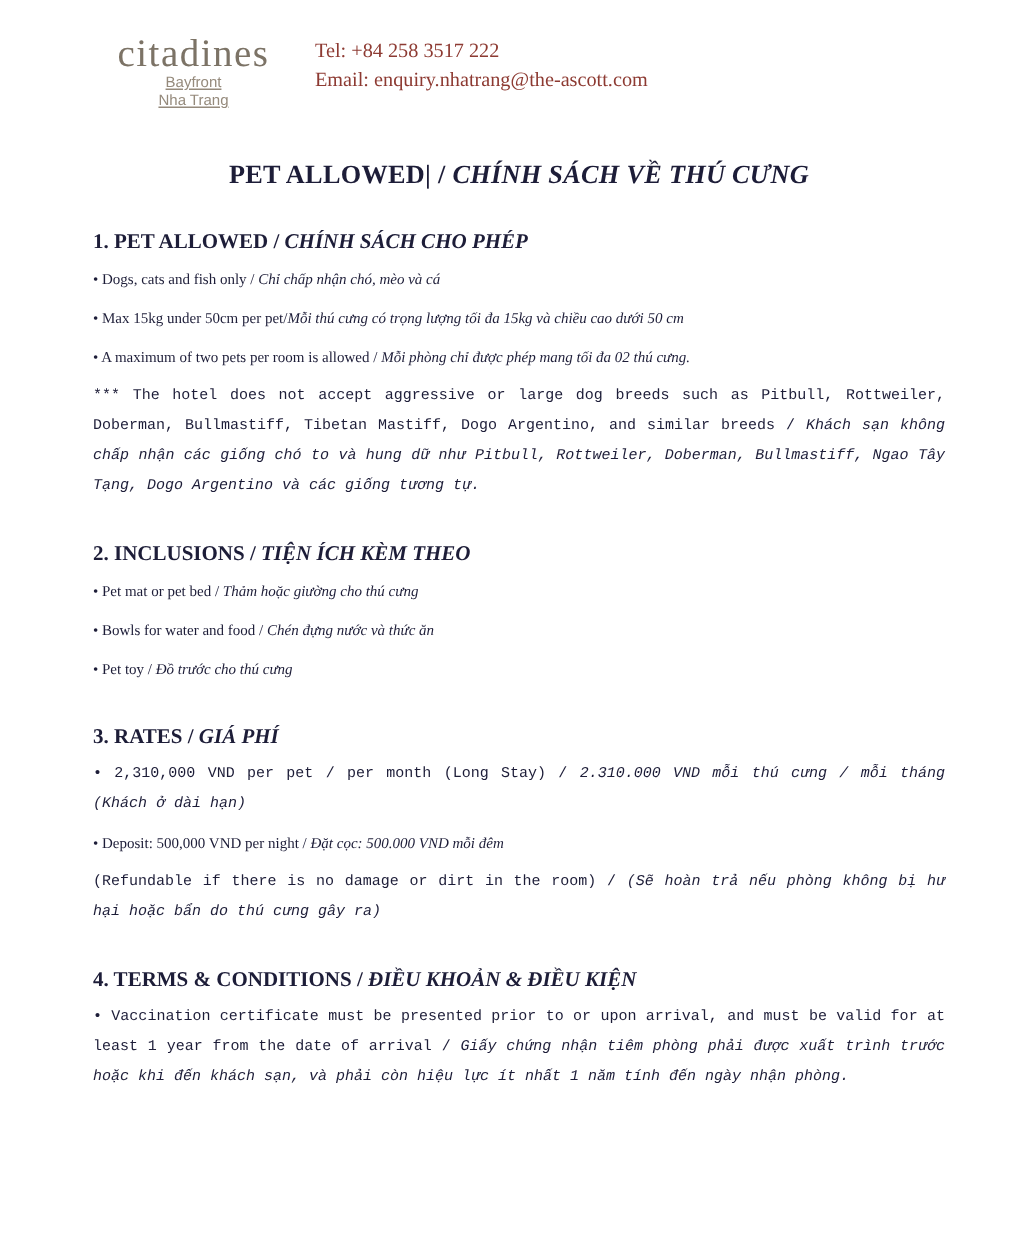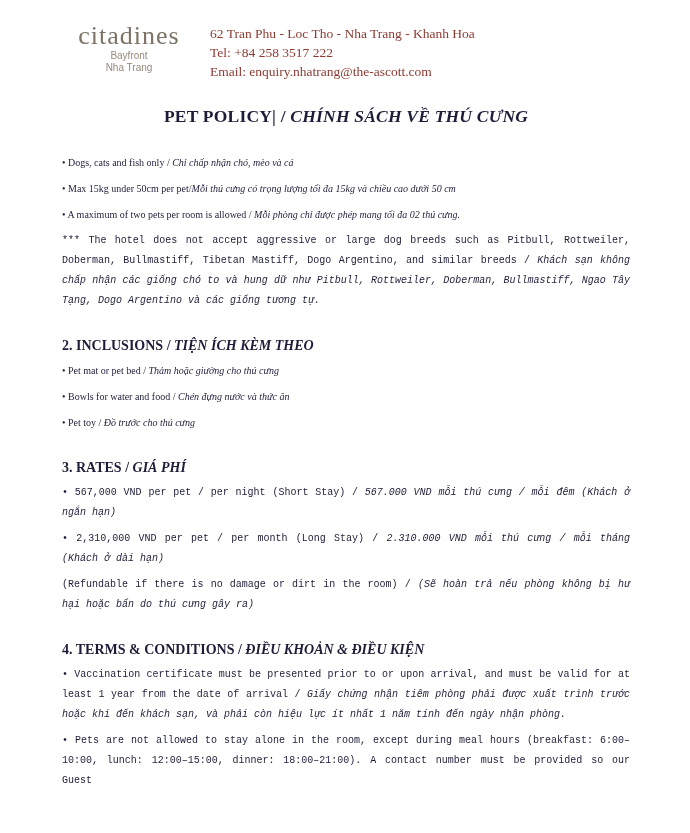--- a/index.html
+++ b/index.html
@@ -16,20 +16,21 @@
   }
   
   .header { display: flex; align-items: flex-start; height: 62px; }
   .logo { width: 118px; text-align: center; margin-left: 8px; flex: 0 0 auto; }
   .logo .brand {
     font-size: 26px; line-height: 28px; color: #7c7366; letter-spacing: 1px;
   }
   .logo .sub {
     font-size: 10px; line-height: 12px; color: #958a7c;
     font-family: "Liberation Sans", sans-serif;
+    text-decoration: underline;
   }
   .contact {
     margin-left: 22px; padding-top: 2px;
     font-size: 13.5px; line-height: 19px; color: #8d3a32;
   }
   
   .title {
     margin-top: 22px; text-align: center;
     font-size: 17.5px; font-weight: bold; letter-spacing: .2px;
   }
@@ -46,48 +47,47 @@
 
 <div class="doc">
 
   <div class="header">
     <div class="logo">
       <div class="brand">citadines</div>
       <div class="sub">Bayfront</div>
       <div class="sub">Nha Trang</div>
     </div>
     <div class="contact">
-      <div>62 Tran Phu - Loc Tho - Nha Trang - Khanh Hoa</div>
       <div>Tel: +84 258 3517 222</div>
       <div>Email: enquiry.nhatrang@the-ascott.com</div>
     </div>
   </div>
 
-  <div class="title"><span>PET POLICY| / </span><em>CHÍNH SÁCH VỀ THÚ CƯNG</em></div>
+  <div class="title"><span>PET ALLOWED| / </span><em>CHÍNH SÁCH VỀ THÚ CƯNG</em></div>
 
   <section>
+    <h2><span>1. PET ALLOWED / </span><em>CHÍNH SÁCH CHO PHÉP</em></h2>
     <p><span>• Dogs, cats and fish only / </span><em>Chỉ chấp nhận chó, mèo và cá</em></p>
     <p><span>• Max 15kg under 50cm per pet/</span><em>Mỗi thú cưng có trọng lượng tối đa 15kg và chiều cao dưới 50 cm</em></p>
     <p><span>• A maximum of two pets per room is allowed / </span><em>Mỗi phòng chỉ được phép mang tối đa 02 thú cưng.</em></p>
     <p class="j"><span>*** The hotel does not accept aggressive or large dog breeds such as Pitbull, Rottweiler, Doberman, Bullmastiff, Tibetan Mastiff, Dogo Argentino, and similar breeds / </span><em>Khách sạn không chấp nhận các giống chó to và hung dữ như Pitbull, Rottweiler, Doberman, Bullmastiff, Ngao Tây Tạng, Dogo Argentino và các giống tương tự.</em></p>
   </section>
 
   <section>
     <h2><span>2. INCLUSIONS / </span><em>TIỆN ÍCH KÈM THEO</em></h2>
     <p><span>• Pet mat or pet bed / </span><em>Thảm hoặc giường cho thú cưng</em></p>
     <p><span>• Bowls for water and food / </span><em>Chén đựng nước và thức ăn</em></p>
     <p><span>• Pet toy / </span><em>Đồ trước cho thú cưng</em></p>
   </section>
 
   <section>
     <h2><span>3. RATES / </span><em>GIÁ PHÍ</em></h2>
-    <p class="j"><span>• 567,000 VND per pet / per night (Short Stay) / </span><em>567.000 VND mỗi thú cưng / mỗi đêm (Khách ở ngắn hạn)</em></p>
     <p class="j"><span>• 2,310,000 VND per pet / per month (Long Stay) / </span><em>2.310.000 VND mỗi thú cưng / mỗi tháng (Khách ở dài hạn)</em></p>
+    <p><span>• Deposit: 500,000 VND per night / </span><em>Đặt cọc: 500.000 VND mỗi đêm</em></p>
     <p class="j"><span>(Refundable if there is no damage or dirt in the room) / </span><em>(Sẽ hoàn trả nếu phòng không bị hư hại hoặc bẩn do thú cưng gây ra)</em></p>
   </section>
 
   <section>
     <h2><span>4. TERMS &amp; CONDITIONS / </span><em>ĐIỀU KHOẢN &amp; ĐIỀU KIỆN</em></h2>
     <p class="j"><span>• Vaccination certificate must be presented prior to or upon arrival, and must be valid for at least 1 year from the date of arrival / </span><em>Giấy chứng nhận tiêm phòng phải được xuất trình trước hoặc khi đến khách sạn, và phải còn hiệu lực ít nhất 1 năm tính đến ngày nhận phòng.</em></p>
-    <p class="j"><span>• Pets are not allowed to stay alone in the room, except during meal hours (breakfast: 6:00–10:00, lunch: 12:00–15:00, dinner: 18:00–21:00). A contact number must be provided so our Guest</span></p>
   </section>
 
 </div>
 
 </body></html>

